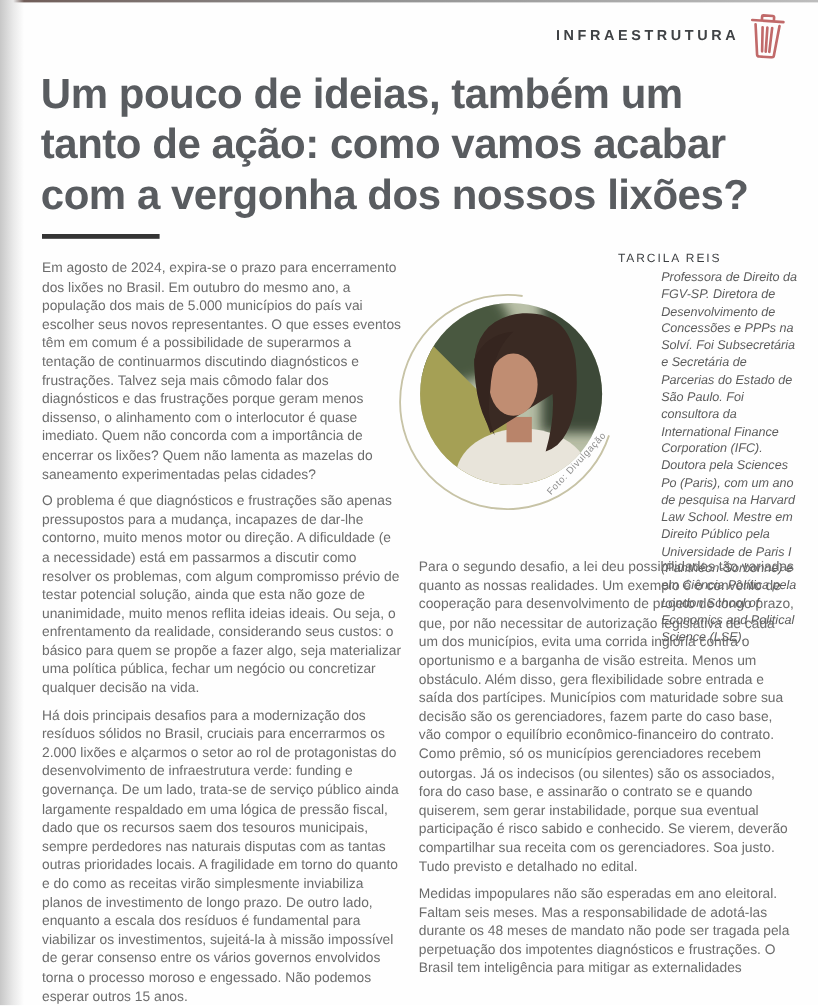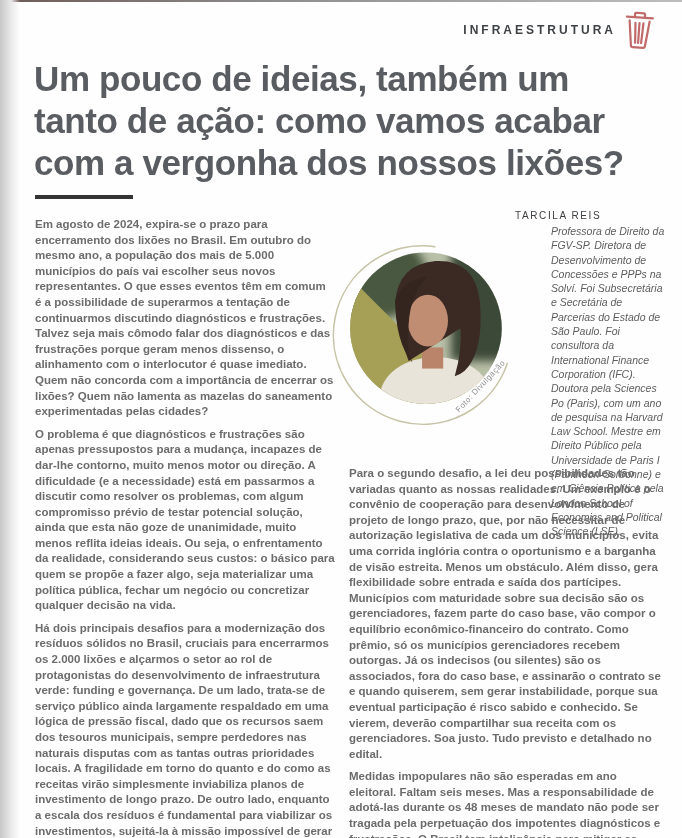--- a/index.html
+++ b/index.html
@@ -15,21 +15,21 @@
 
   .section-header { position:absolute; top:20px; right:66px; text-align:center; }
   .section-label { font-size:12px; font-weight:bold; letter-spacing:3px; color:#3f4245; }
   .trash { position:absolute; top:11px; right:26px; width:34px; height:38px; }
 
   .headline { position:absolute; left:34px; top:58px; width:616px;
     font-size:35px; line-height:42px; font-weight:700; color:#595c60; letter-spacing:-0.4px; }
   .headline-rule { position:absolute; left:35px; top:195px; width:98px; height:4px; background:#343434; }
 
   .col { font-size:11.5px; line-height:15.6px; color:#6c6c6c; }
-  .col p { margin:0 0 7px 0;font-weight:bold; }
+  .col p { margin:0 0 7px 0; }
   .col-left  { position:absolute; left:35px;  top:217px; width:300px; }
   .col-right { position:absolute; left:349px; top:466px; width:313px; }
 
   .photo-wrap { position:absolute; left:328px; top:236px; width:192px; height:196px; }
   .photo-svg { position:absolute; left:0; top:0; width:192px; height:196px; }
   .photo-credit { position:absolute; left:126px; top:172px;
     transform:rotate(-47deg); transform-origin:left top;
     font-size:8px; color:#8f8f8f; letter-spacing:0.5px; white-space:nowrap; }
 
   .bio-block { position:absolute; left:515px; top:210px; width:150px; }

